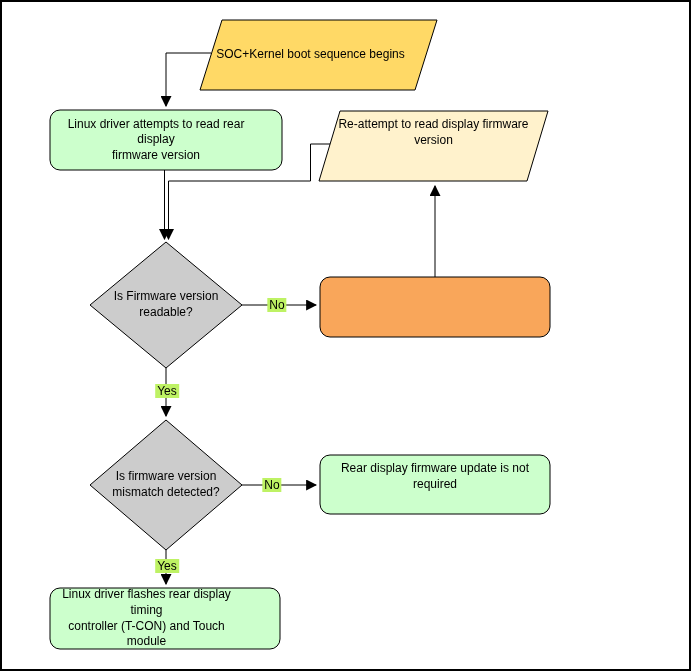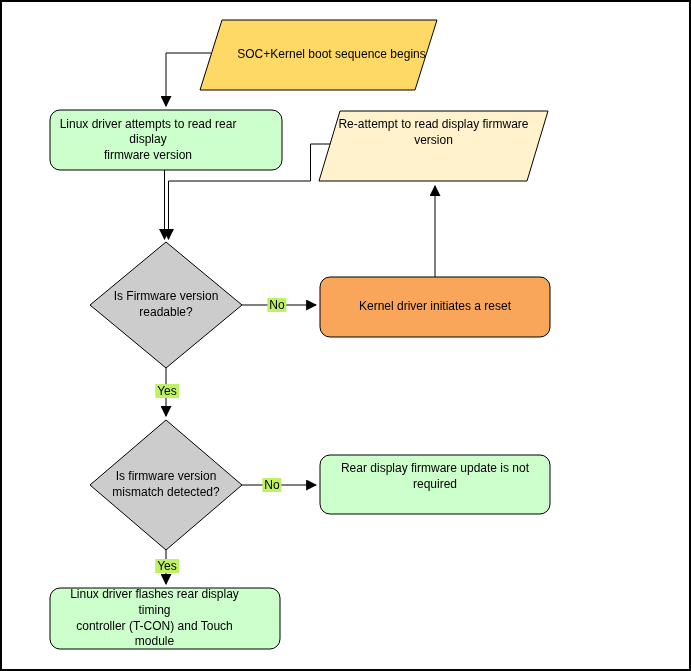--- a/index.html
+++ b/index.html
@@ -63,40 +63,39 @@
 
     <rect class="shape" x="318" y="275" width="230" height="60" rx="10" ry="10" fill="#F9A65A"></rect>
 
     <polygon class="shape" points="164,418 240,483 164,548 88,483" fill="#CCCCCC"></polygon>
 
     <rect class="shape" x="318" y="453" width="230" height="59" rx="10" ry="10" fill="#CCFFCC"></rect>
 
     <rect class="shape" x="48" y="586" width="230" height="61" rx="10" ry="10" fill="#CCFFCC"></rect>
   </svg>
 
-  <div class="node-label" style="left:211px;top:18px;width:237px;height:70px;">SOC+Kernel boot sequence begins</div>
+  <div class="node-label" style="left:190px;top:18px;width:237px;height:70px;">SOC+Kernel boot sequence begins</div>
 
-  <div class="node-label" style="left:48px;top:108px;width:196px;height:60px;">Linux driver attempts to read rear display
+  <div class="node-label" style="left:48px;top:108px;width:196px;height:60px;padding-left:8px;">Linux driver attempts to read rear display
 firmware version</div>
 
   <div class="node-label" style="left:317px;top:96px;width:229px;height:70px;">Re-attempt to read display firmware
 version</div>
 
   <div class="node-label" style="left:89px;top:268px;width:150px;height:70px;">Is Firmware version
 readable?</div>
 
-  <div class="node-label" style="left:318px;top:275px;width:230px;height:60px;">Kernel driver initiates a reset</div>
 
   <div class="node-label" style="left:89px;top:448px;width:150px;height:70px;">Is firmware version
 mismatch detected?</div>
 
   <div class="node-label" style="left:318px;top:453px;width:230px;height:44px;">Rear display firmware update is not
 required</div>
 
-  <div class="node-label" style="left:56px;top:586px;width:193px;height:61px;">Linux driver flashes rear display timing
+  <div class="node-label" style="left:48px;top:586px;width:193px;height:61px;">Linux driver flashes rear display timing
 controller (T-CON) and Touch module</div>
 
   <div class="edge-label" style="left:275px;top:303px;">No</div>
 
   <div class="edge-label" style="left:165px;top:389px;">Yes</div>
 
   <div class="edge-label" style="left:270px;top:483px;">No</div>
 
   <div class="edge-label" style="left:165px;top:564px;">Yes</div>
 

